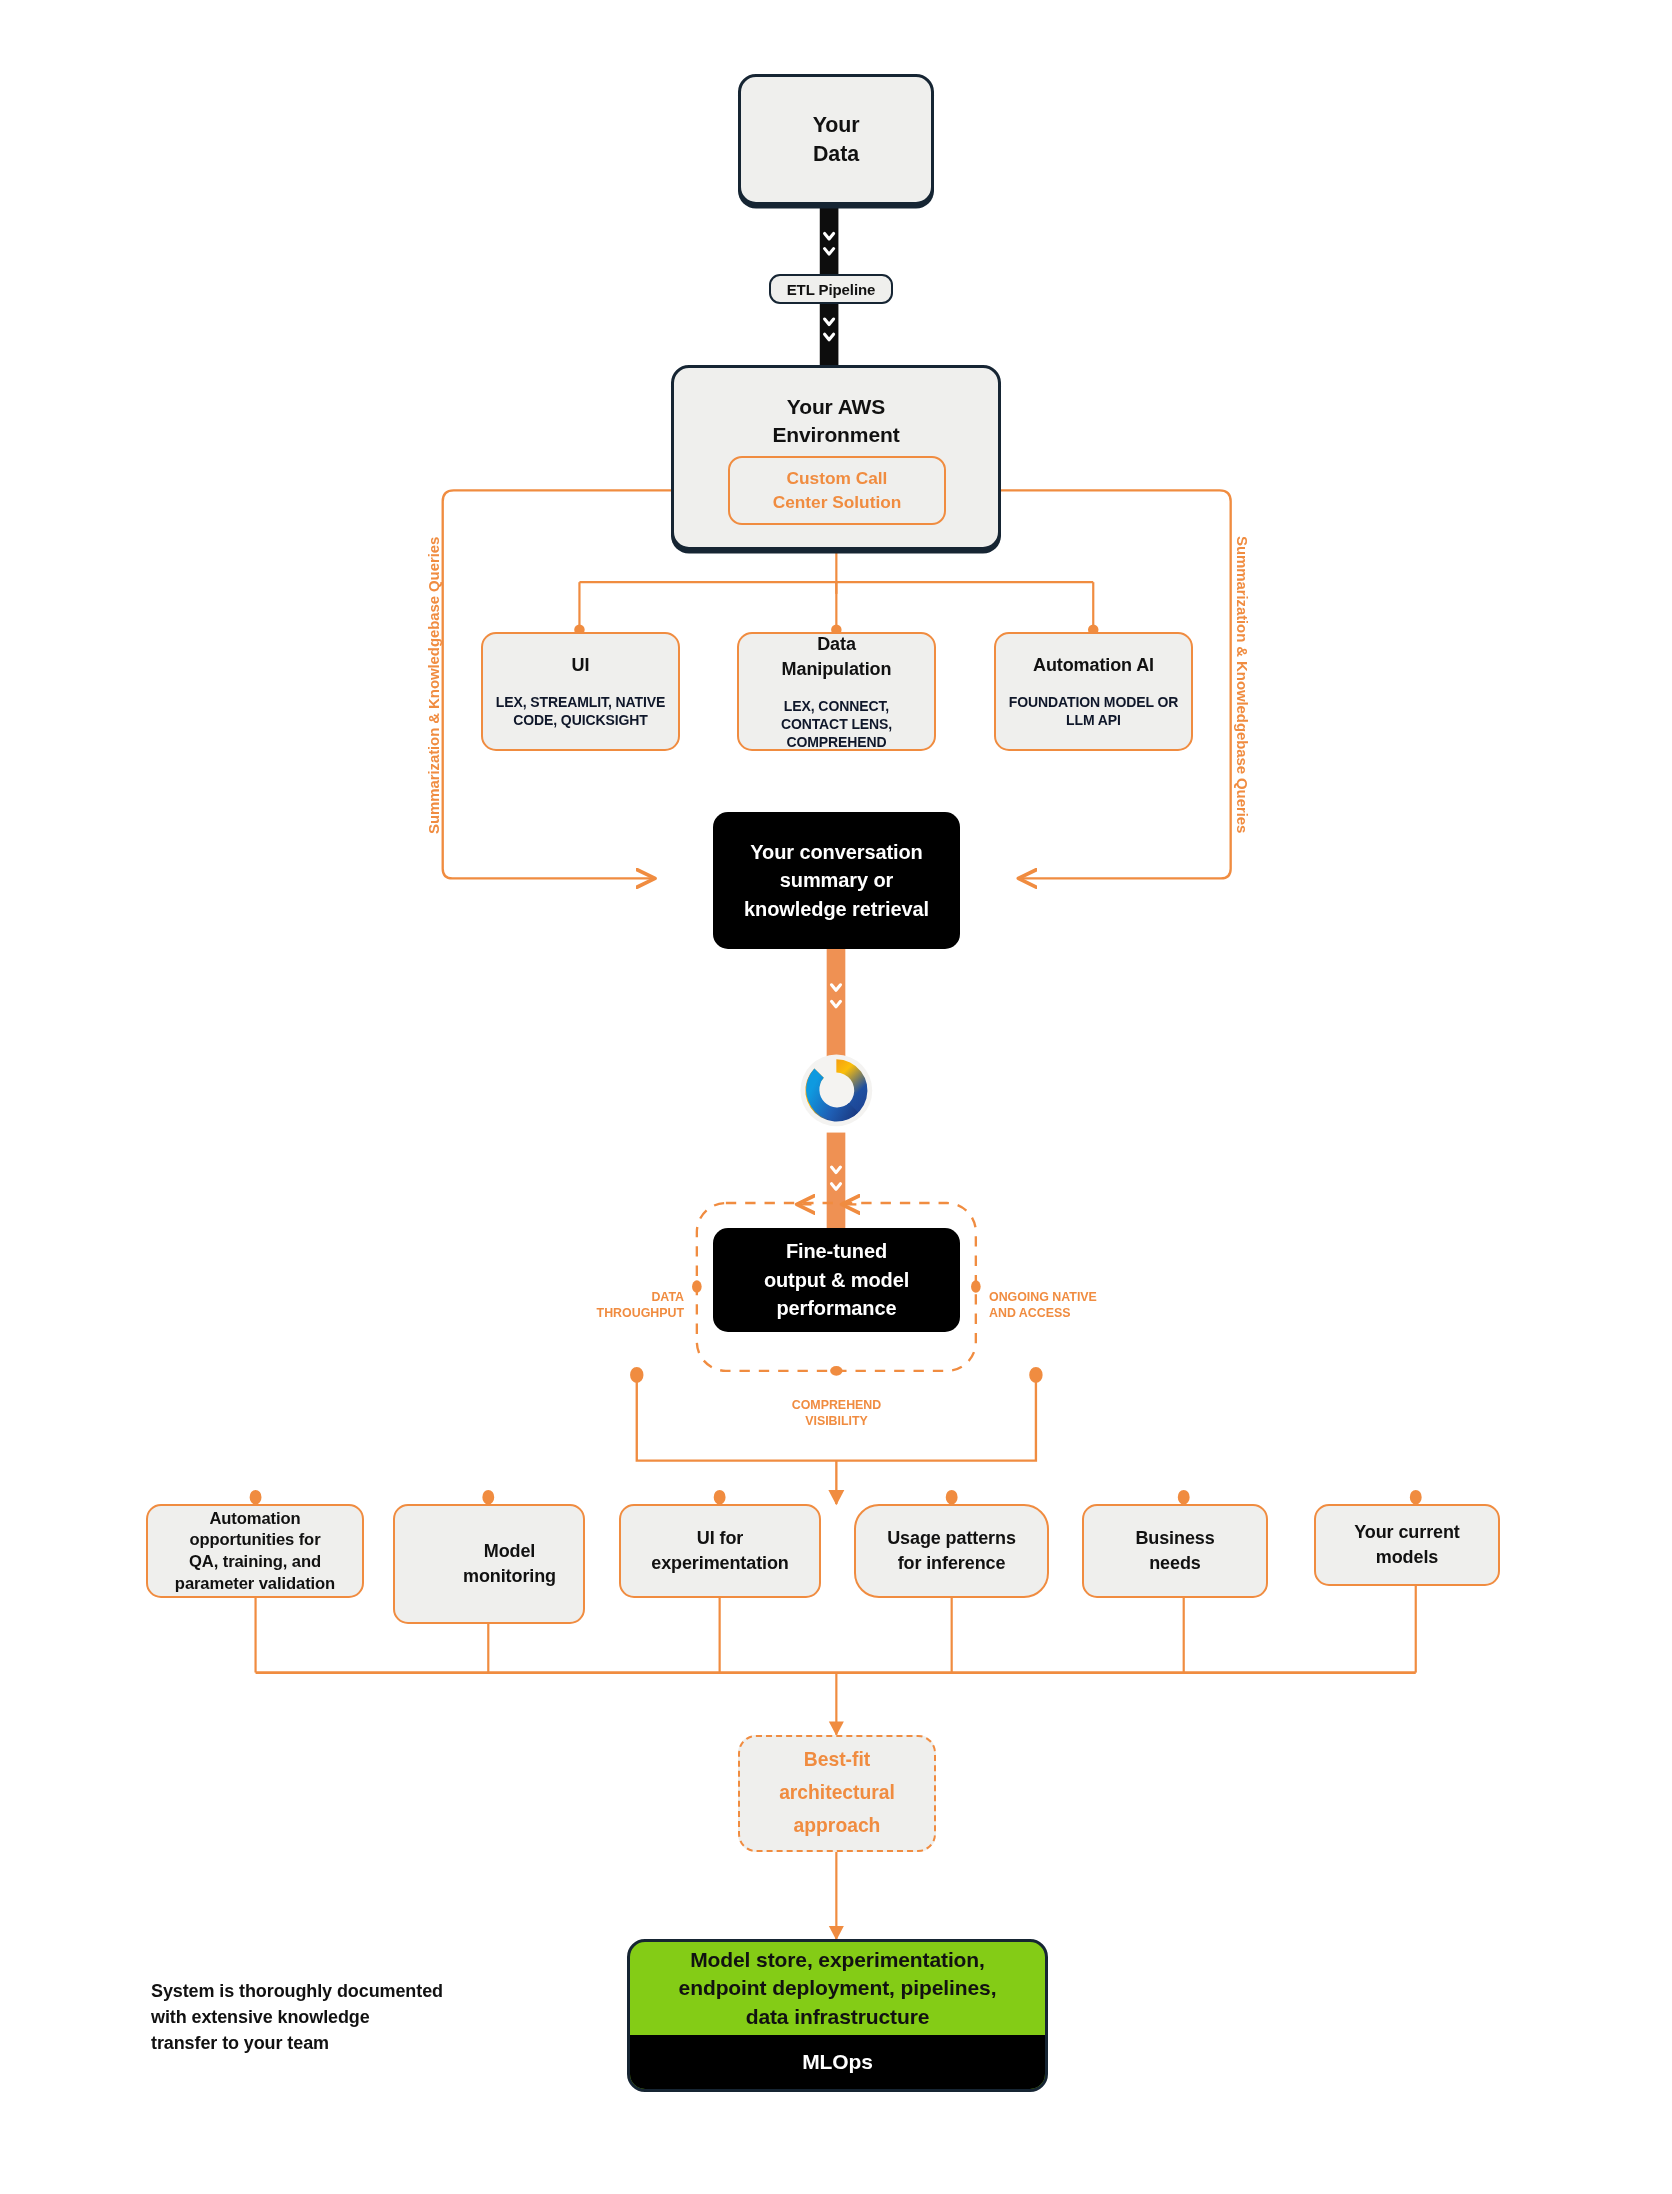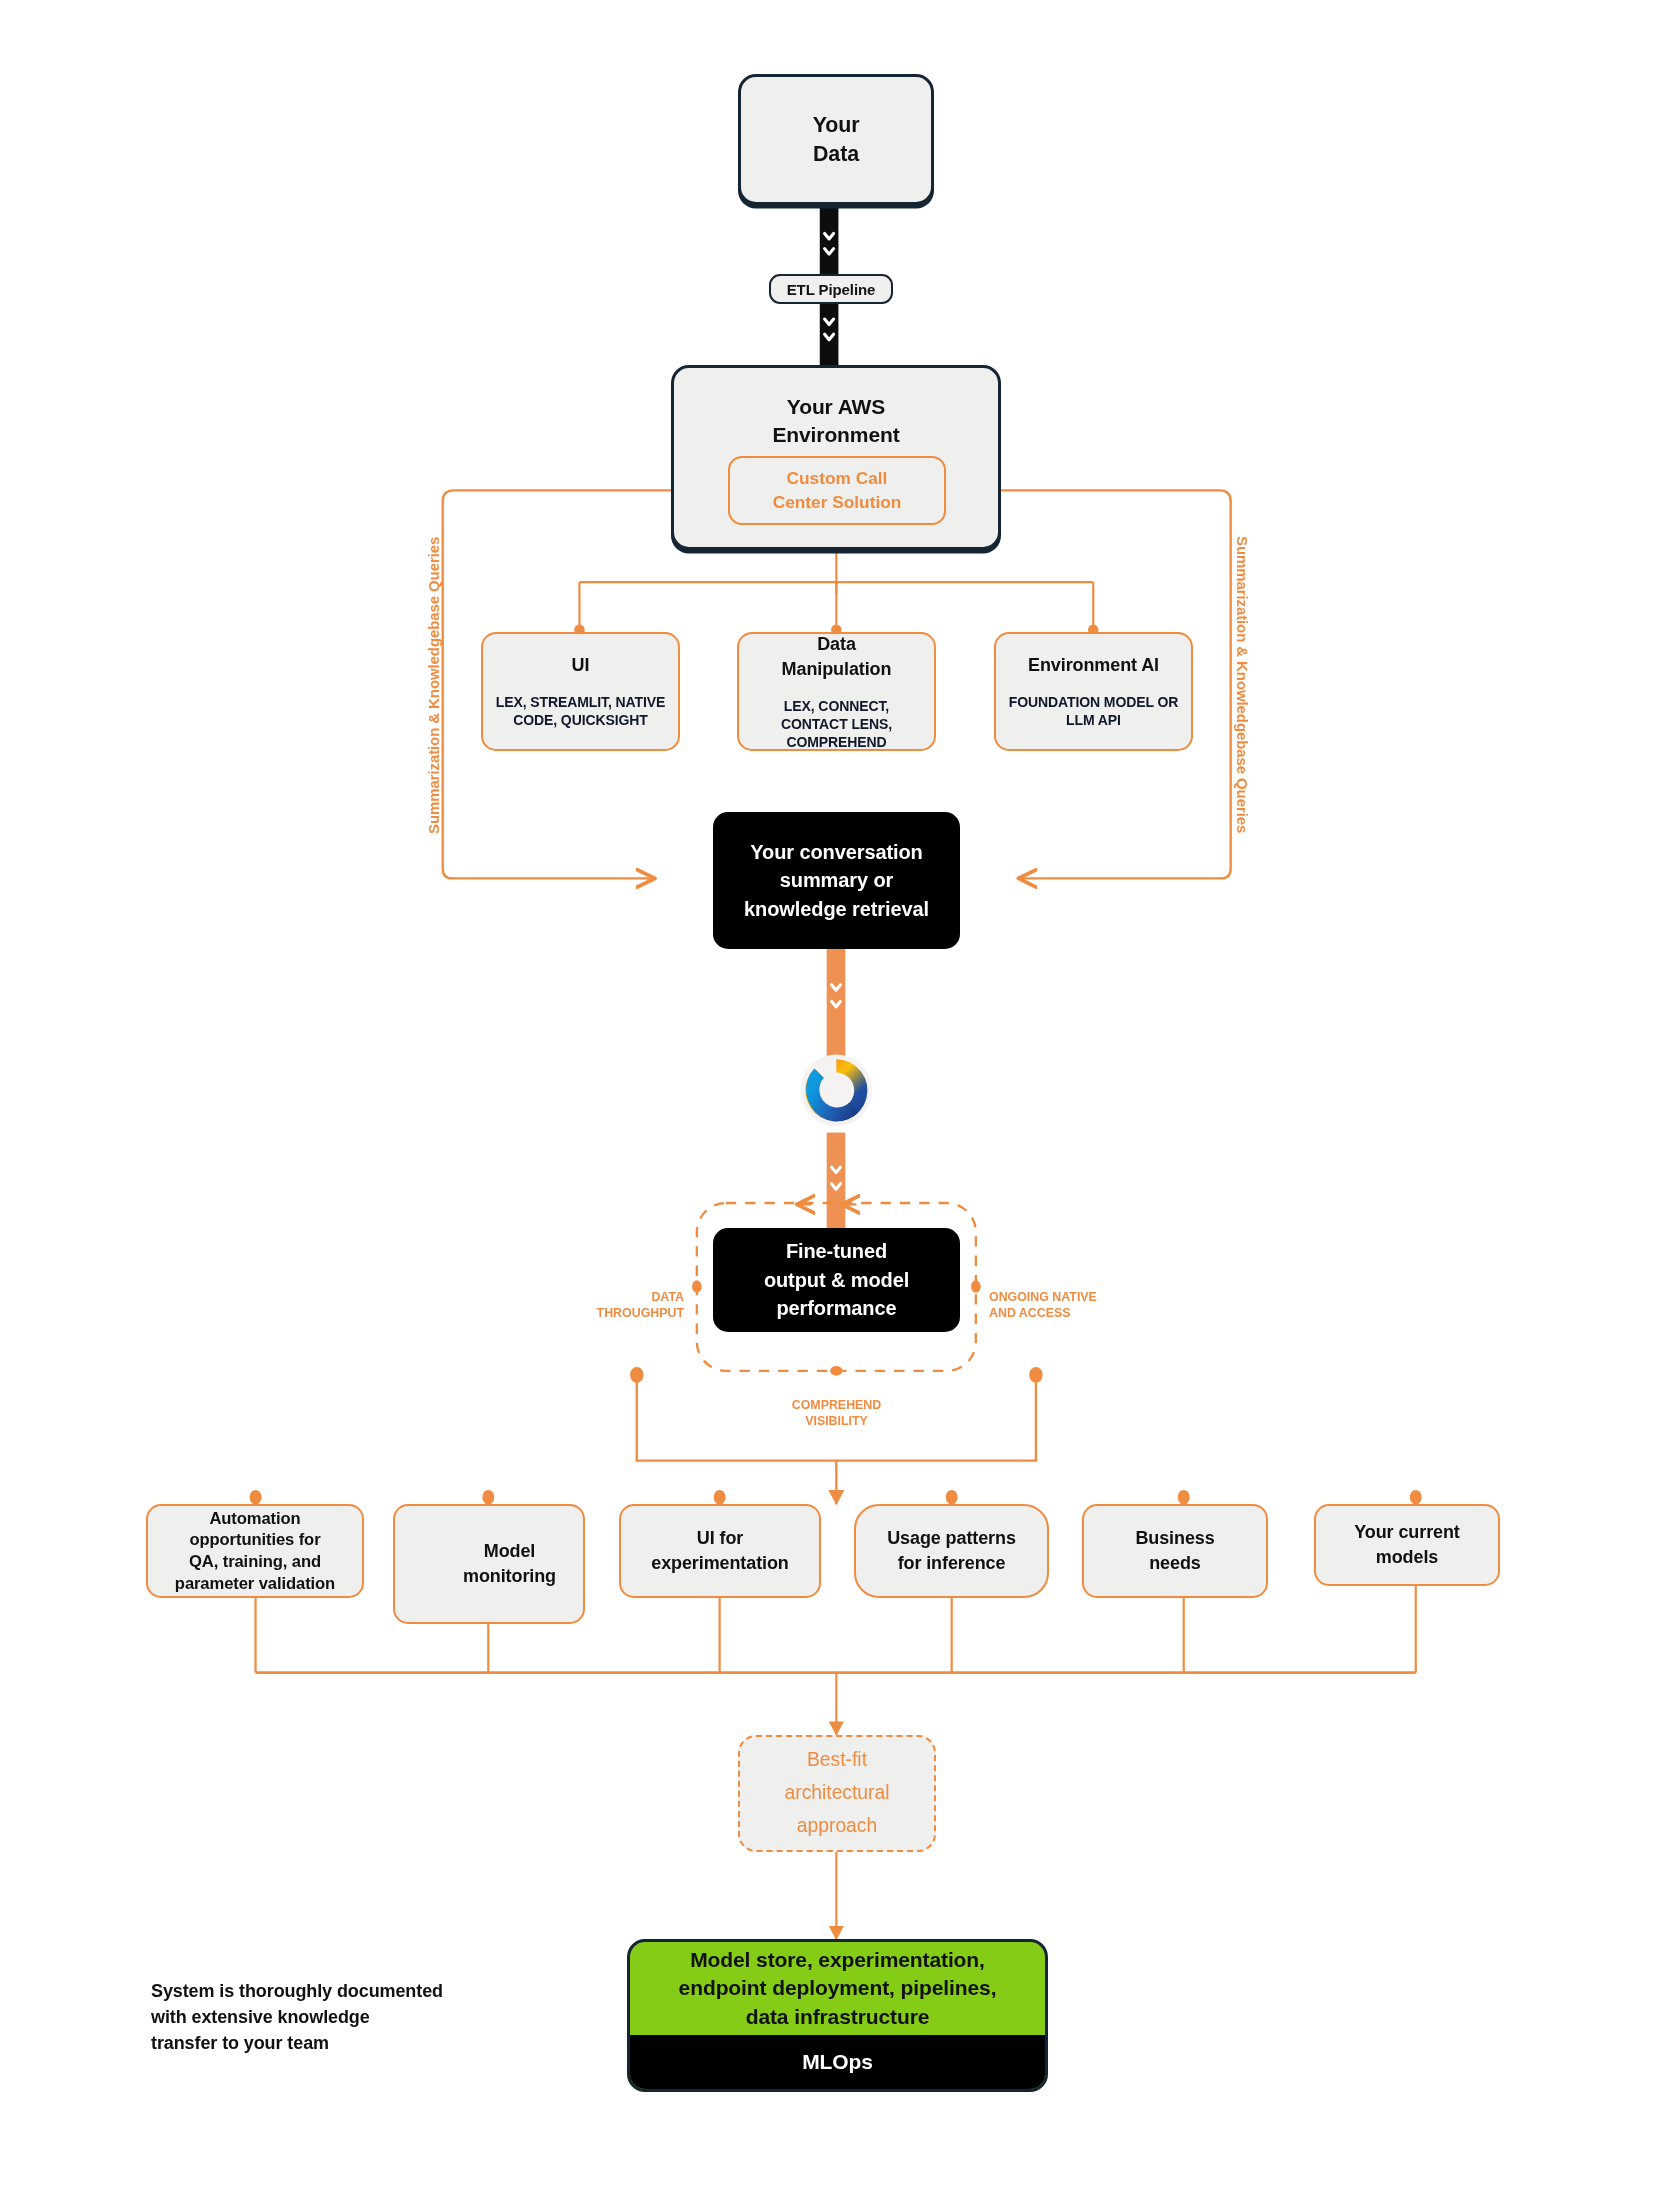--- a/index.html
+++ b/index.html
@@ -52,21 +52,21 @@
     border-radius: 15px;
     color: #ffffff;
   }
 
   .title-lg { font-size: 21.4px; font-weight: 700; color: #111111; line-height: 1.33; letter-spacing: -0.1px;}
   .title-md { font-size: 21px; font-weight: 700; color: #111111; line-height: 1.34; letter-spacing: -0.1px;}
   .title-sm { font-size: 18px; font-weight: 600; color: #111111; line-height: 1.38; letter-spacing: -0.1px;}
   .title-white { font-size: 20px; font-weight: 700; color: #ffffff; line-height: 1.42; letter-spacing: -0.1px;}
   .sub-gray { font-size: 14px; font-weight: 600; color: #0f172a; line-height: 1.3; letter-spacing: -0.1px; margin-top: 15px;}
   .orange-text { color: #f08c40; font-size: 17.3px; font-weight: 600; line-height: 1.38; }
-  .orange-text-lg { color: #f08c40; font-size: 19.3px; font-weight: 400; line-height: 1.7; }
+  .orange-text-lg { color: #f08c40; font-size: 19.3px; font-weight: 700; line-height: 1.7; }
 
   .pill {
     position: absolute;
     box-sizing: border-box;
     background: #efefed;
     border: 2.1px solid #162533;
     border-radius: 11px;
     display: flex; align-items: center; justify-content: center;
     font-size: 15px; font-weight: 700; color: #111111;
     letter-spacing: -0.1px;
@@ -286,21 +286,21 @@
     <div class="sub-gray">LEX, STREAMLIT, NATIVE CODE, QUICKSIGHT</div>
   </div>
 
   <div class="node node-orange-border" style="left:737px; top:632px; width:199px; height:119px; border-radius:15px; padding:0 11px;">
     <div class="title-sm" style="white-space:pre-line;">Data
 Manipulation</div>
     <div class="sub-gray">LEX, CONNECT, CONTACT LENS, COMPREHEND</div>
   </div>
 
   <div class="node node-orange-border" style="left:994px; top:632px; width:199px; height:119px; border-radius:15px; padding:0 11px;">
-    <div class="title-sm" style="white-space:pre-line;">Environment AI</div>
+    <div class="title-sm" style="white-space:pre-line;">Automation AI</div>
     <div class="sub-gray">FOUNDATION MODEL OR LLM API</div>
   </div>
 
   <div class="node node-black" style="left:713px; top:812px; width:247px; height:137px;">
     <div class="title-white" style="white-space:pre-line;">Your conversation
 summary or
 knowledge retrieval</div>
   </div>
 
   <div class="node node-black" style="left:713px; top:1216px; width:247px; height:104px;margin-top:12px;">

